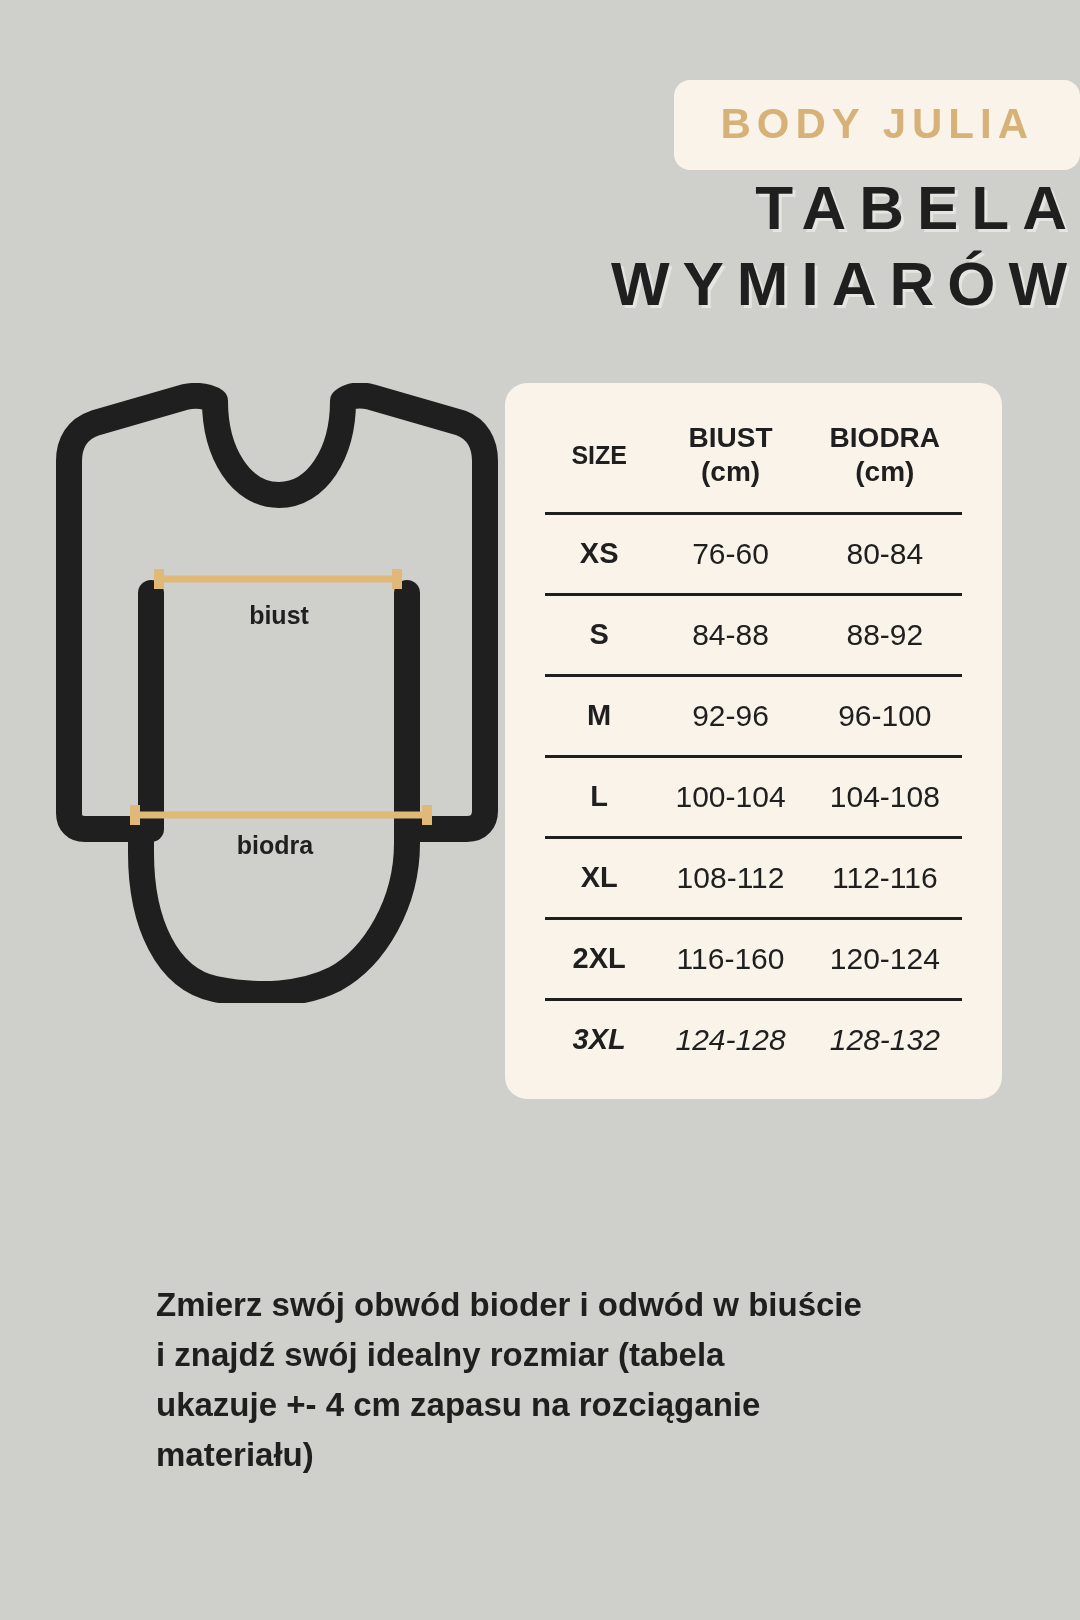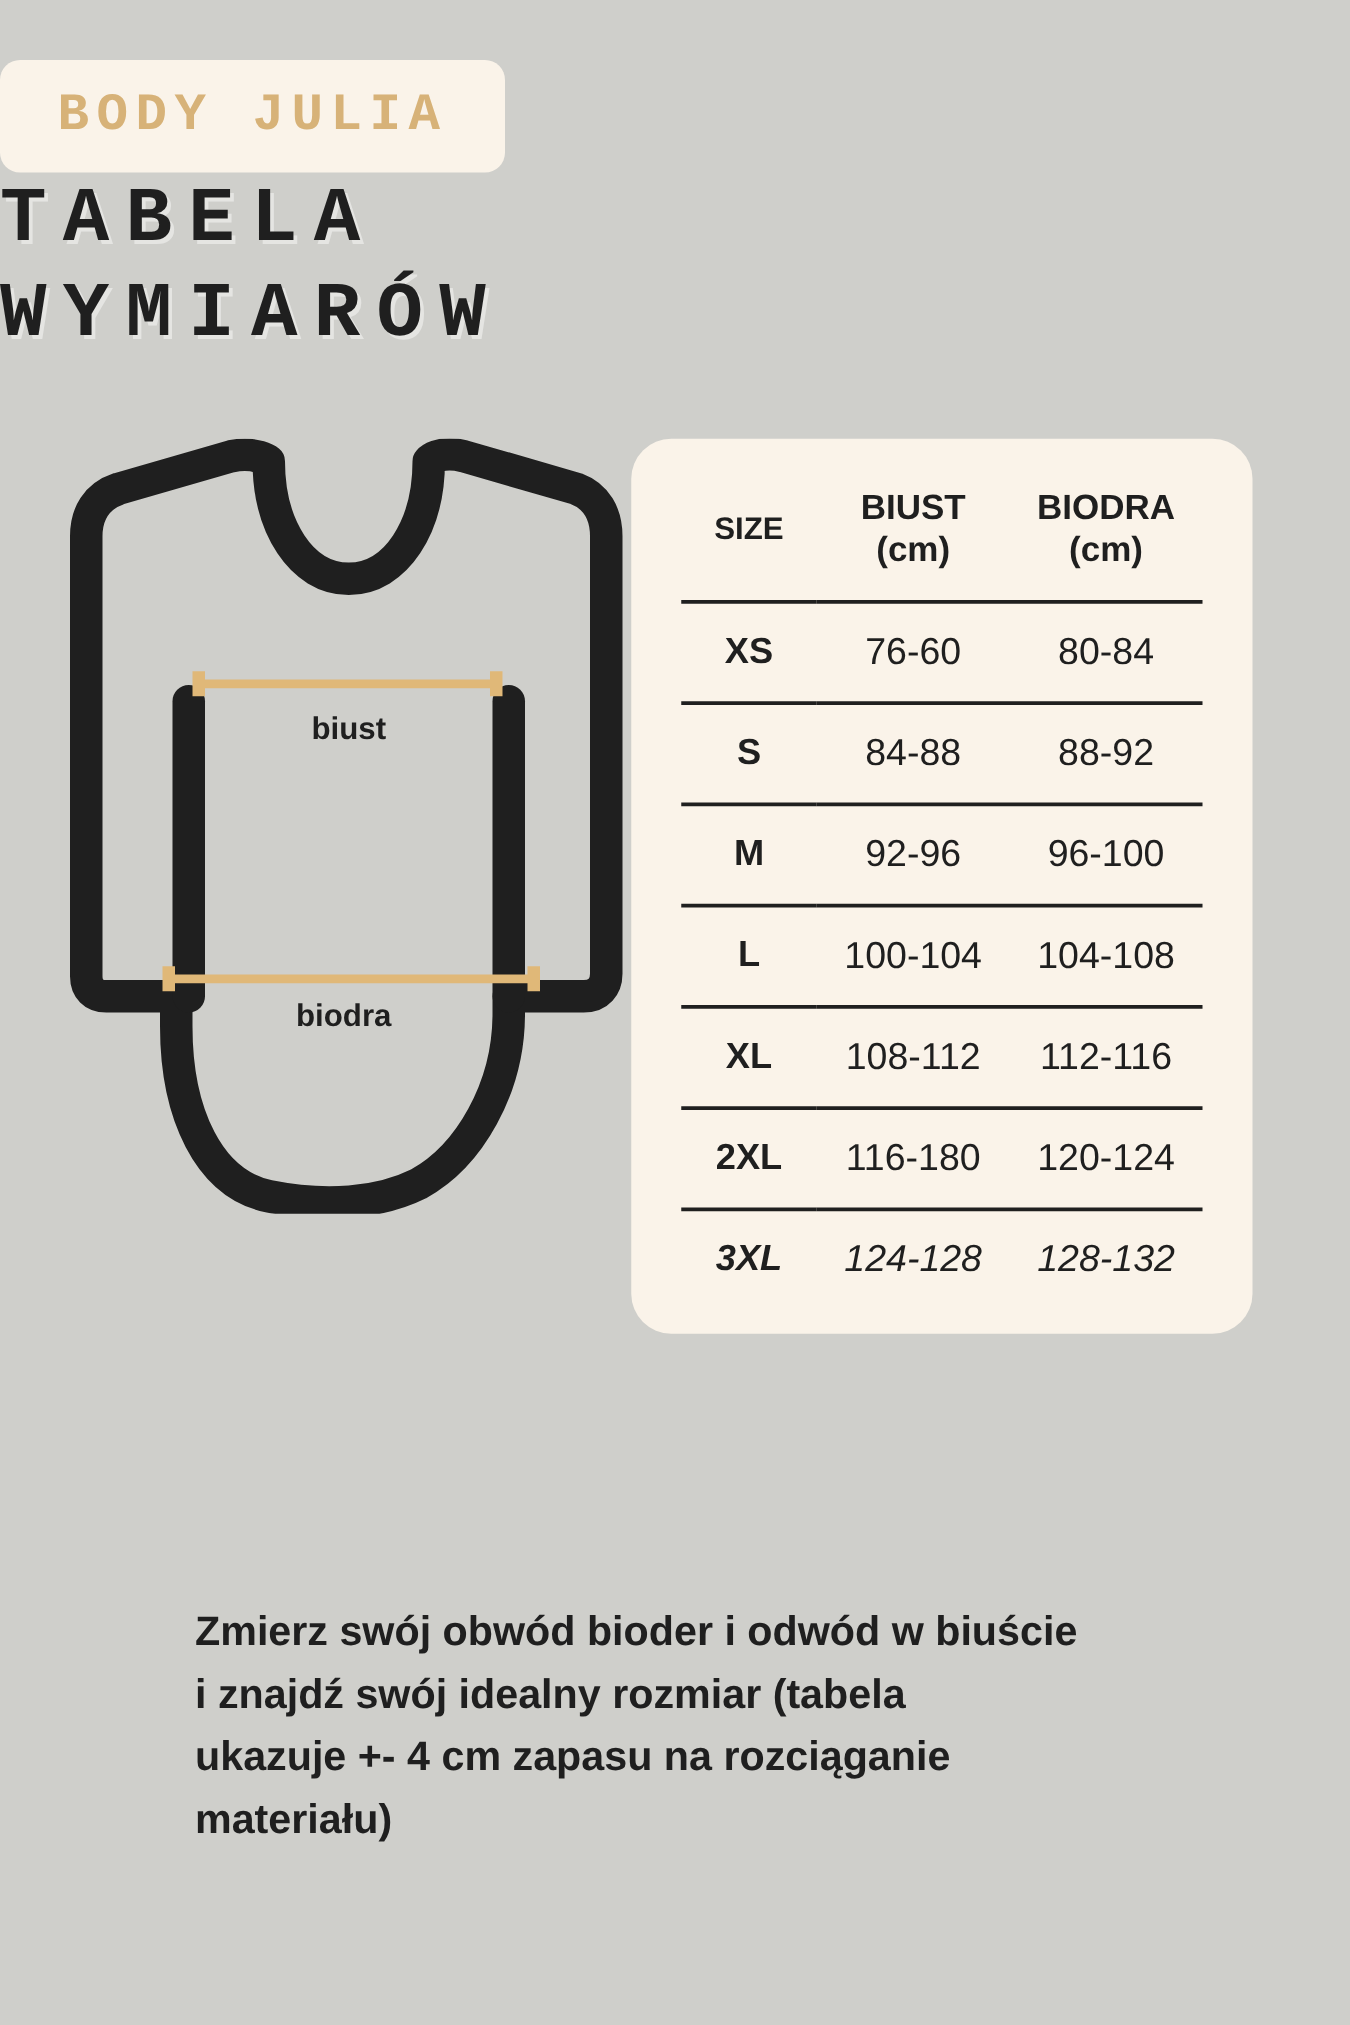--- a/index.html
+++ b/index.html
@@ -10,23 +10,22 @@
     width: 1080px;
     height: 1620px;
     background: #cfcfcb;
     font-family: "Liberation Sans", sans-serif;
     position: relative;
     overflow: hidden;
   }
 
   
   .header {
-    padding-top: 48px;
-    text-align: left;
-    font-family: Liberation Mono, monospace;
+    padding-top: 80px;
+    text-align: right;
   }
   .brand-badge {
     display: inline-block;
     background: #faf3e9;
     border-radius: 16px;
     padding: 20px 46px 22px;
     font-size: 42px;
     font-weight: bold;
     letter-spacing: 6px;
     color: #d7b278;
@@ -69,21 +68,21 @@
   .label-biust { left: 114px; top: 218px; }
   .label-biodra { left: 110px; top: 448px; }
 
   
   .table-card {
     position: absolute;
     left: 505px;
     top: 0;
     width: 497px;
     background: #faf3e9;
-    border-radius: 32px;
+    border-radius: 22px;
     padding: 34px 40px 30px;
     box-sizing: border-box;
   }
   table.size-table {
     width: 100%;
     border-collapse: collapse;
   }
   table.size-table th {
     font-size: 28px;
     font-weight: bold;
@@ -214,21 +213,21 @@
           <td>100-104</td>
           <td>104-108</td>
         </tr>
         <tr>
           <td class="size-cell">XL</td>
           <td>108-112</td>
           <td>112-116</td>
         </tr>
         <tr>
           <td class="size-cell">2XL</td>
-          <td>116-180</td>
+          <td>116-160</td>
           <td>120-124</td>
         </tr>
         <tr>
           <td class="size-cell">3XL</td>
           <td>124-128</td>
           <td>128-132</td>
         </tr>
       </tbody>
     </table>
   </div>

